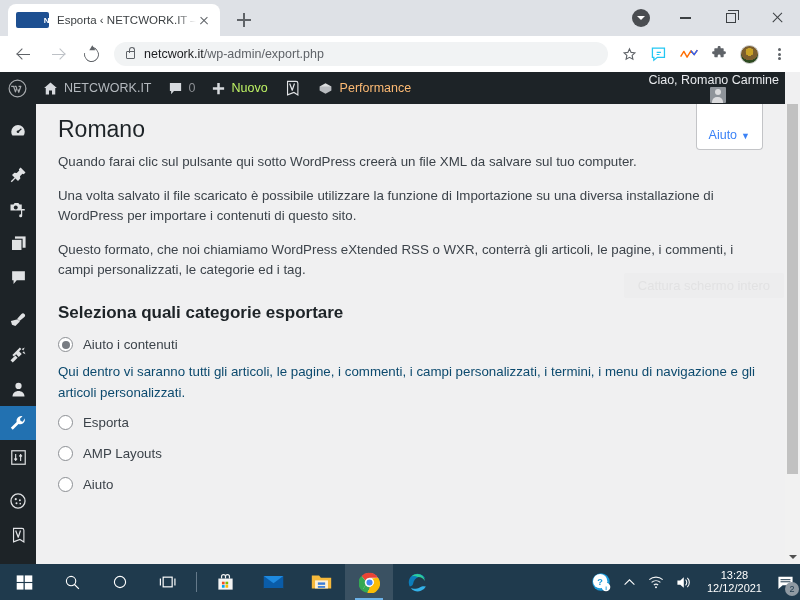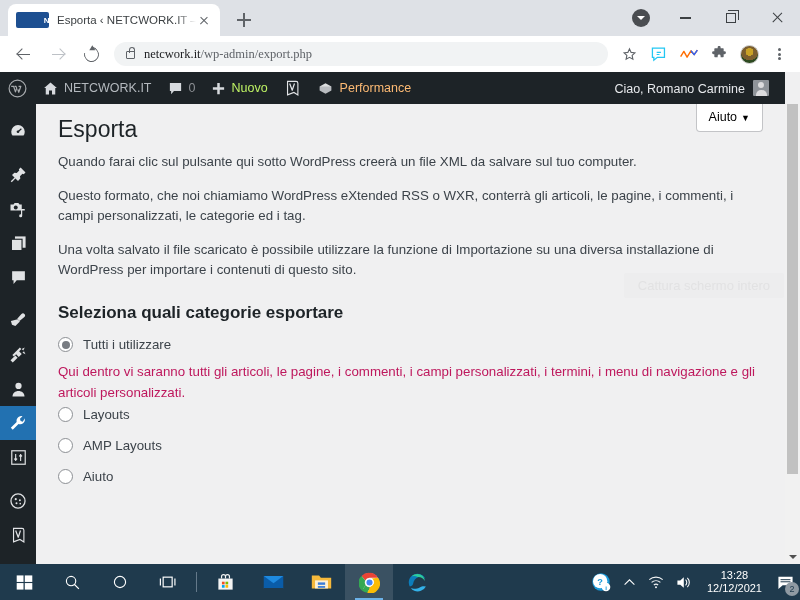--- a/index.html
+++ b/index.html
@@ -80,21 +80,21 @@
   .arrow-r:before { background:#bdc1c6; }
   .arrow-r:after {
     content:""; position:absolute; left:7px; top:4.5px; width:7px; height:7px;
     border-right:1.5px solid #bdc1c6; border-top:1.5px solid #bdc1c6; transform:rotate(45deg);
   }
   .reload { width:15px; height:15px; border:1.6px solid #5f6368; border-radius:50%; border-top-color:transparent; transform:rotate(-35deg); position:relative; }
   .reload:after { content:""; position:absolute; right:-1px; top:-1px; width:0;height:0; border-left:3.5px solid transparent;border-right:3.5px solid transparent;border-bottom:5px solid #5f6368; transform:rotate(35deg); }
 
   .omnibox {
     flex:1 1 auto; height:24px; background:#f1f3f4; border-radius:14px;
-    display:flex; align-items:center; padding:0 12px; margin:0 6px; cursor:text;font-family:Liberation Serif, serif;
+    display:flex; align-items:center; padding:0 12px; margin:0 6px; cursor:text;
   }
   .lock { width:9px; height:8px; border:1.4px solid #5f6368; border-radius:1px; position:relative; margin-right:9px; flex:0 0 auto; margin-top:2px; }
   .lock:before { content:""; position:absolute; left:1.6px; top:-5px; width:4px; height:5px; border:1.4px solid #5f6368; border-bottom:none; border-radius:3px 3px 0 0; }
   .url { font-size:12.5px; color:#202124; white-space:nowrap; }
   .url span.path { color:#5f6368; }
 
   .tbicon { width:26px; height:26px; margin:0 2px; display:flex; align-items:center; justify-content:center; cursor:pointer; }
   .star { width:15px;height:15px; }
   .avatar-chrome { width:19px;height:19px;border-radius:50%; background:radial-gradient(circle at 50% 35%, #c9a227 0 28%, #7b5e2e 29% 60%, #2d4a20 61% 100%); border:1px solid #c8c8c8; }
   .kebab { width:16px; height:16px; display:flex; flex-direction:column; align-items:center; justify-content:space-between; padding:2px 0; }
@@ -102,21 +102,21 @@
 
   
   #wp-viewport { position:absolute; left:0; top:72px; width:800px; height:492px; background:#f0f0f1; overflow:hidden; }
 
   .adminbar {
     position:absolute; left:0; top:0; width:785px; height:32px; background:#1d2327;
     display:flex; align-items:center; color:#b4b9be; font-size:12.5px; z-index:5;
   }
   .ab-item { display:flex; align-items:center; height:32px; padding:0 8px; cursor:pointer; white-space:nowrap; }
   .ab-item svg { display:block; }
-  .ab-right { margin-left:auto; display:flex; align-items:flex-end; padding-right:16px; }
+  .ab-right { margin-left:auto; display:flex; align-items:center; padding-right:6px;flex-direction:column; }
   .ab-avatar { width:16px;height:16px; background:#8f949a; margin-left:8px; position:relative; overflow:hidden; border-radius:1px; }
   .ab-avatar:before { content:""; position:absolute; left:5px; top:2px; width:6px;height:6px;border-radius:50%; background:#dcdcde; }
   .ab-avatar:after { content:""; position:absolute; left:2.5px; top:9.5px; width:11px;height:8px;border-radius:5px 5px 0 0; background:#dcdcde; }
 
   .wp-sidebar {
     position:absolute; left:0; top:32px; width:36px; bottom:0; background:#1d2327; z-index:4;
   }
   .menu-item { height:34px; display:flex; align-items:center; justify-content:center; cursor:pointer; position:relative; }
   .menu-item.active { background:#2271b1; }
   .menu-item.active:after {
@@ -125,37 +125,37 @@
   }
   .menu-sep { height:10px; }
 
   .wp-content {
     position:absolute; left:36px; top:32px; right:15px; bottom:0;
     background:#f0f0f1; padding:0 20px 0 22px; overflow:hidden;
   }
   .help-tab {
     position:absolute; right:22px; top:0; background:#fff;
     border:1px solid #c3c4c7; border-top:none; border-radius:0 0 4px 4px;
-    font-size:12.5px; color:#000000; padding:6px 12px 7px; cursor:pointer;
+    font-size:12.5px; color:#3b82f6; padding:24px 12px 7px; cursor:pointer;
   }
   .help-tab .caret { display:inline-block; margin-left:4px; font-size:9px; }
   h1.page-title { font-size:23px; font-weight:400; color:#1d2327; padding:12px 0 9px; }
   .wp-p { font-size:13.3px; color:#3c434a; line-height:1.55; margin-bottom:13px; max-width:718px; }
   h2.sec-title { font-size:17px; font-weight:600; color:#1d2327; margin:22px 0 14px; }
   .radio-row { display:flex; align-items:center; margin:0 0 16px; cursor:pointer; }
   .radio {
     width:15px;height:15px;border-radius:50%;border:1px solid #8c8f94;background:#fff;
     flex:0 0 auto; position:relative; margin-right:10px;
   }
   .radio.checked:after {
     content:""; position:absolute; left:2.5px; top:2.5px; width:8px;height:8px;
     border-radius:50%; background:#787c82;
   }
   .radio-label { font-size:13.3px; color:#3c434a; }
-  .radio-desc { font-size:13.3px; color:#be185d; line-height:1.55; margin:-6px 0 4px; max-width:718px; }
+  .radio-desc { font-size:13.3px; color:#0c4a6e; line-height:1.55; margin:-6px 0 12px; max-width:718px; }
 
   .ghost-tip {
     position:absolute; right:16px; top:201px; font-size:13px; color:#e2e2e3;
     background:#ededee; padding:5px 14px; border-radius:2px; pointer-events:none;
   }
 
   
   .pscroll { position:absolute; right:0; top:32px; width:15px; bottom:0; background:#f1f1f1; }
   .pscroll .thumb { position:absolute; left:2px; top:0; width:11px; height:370px; background:#c1c1c1; border-radius:0; }
   .pscroll .arr { position:absolute; left:0; width:15px; height:15px; display:flex; align-items:center; justify-content:center; }
@@ -387,37 +387,37 @@
         </svg>
       </div>
     </div>
 
     <div class="wp-content">
 
       <div class="help-tab">
         <span>Aiuto</span><span class="caret">▼</span>
       </div>
 
-      <h1 class="page-title">Esporta</h1>
+      <h1 class="page-title">Romano</h1>
 
       <p class="wp-p">Quando farai clic sul pulsante qui sotto WordPress creerà un file XML da salvare sul tuo computer.</p>
+      <p class="wp-p">Una volta salvato il file scaricato è possibile utilizzare la funzione di Importazione su una diversa installazione di WordPress per importare i contenuti di questo sito.</p>
       <p class="wp-p">Questo formato, che noi chiamiamo WordPress eXtended RSS o WXR, conterrà gli articoli, le pagine, i commenti, i campi personalizzati, le categorie ed i tag.</p>
-      <p class="wp-p">Una volta salvato il file scaricato è possibile utilizzare la funzione di Importazione su una diversa installazione di WordPress per importare i contenuti di questo sito.</p>
 
       <h2 class="sec-title">Seleziona quali categorie esportare</h2>
 
       <div class="radio-row">
         <span class="radio checked"></span>
-        <span class="radio-label">Tutti i utilizzare</span>
+        <span class="radio-label">Aiuto i contenuti</span>
       </div>
       <p class="radio-desc">Qui dentro vi saranno tutti gli articoli, le pagine, i commenti, i campi personalizzati, i termini, i menu di navigazione e gli articoli personalizzati.</p>
 
       <div class="radio-row">
         <span class="radio"></span>
-        <span class="radio-label">Layouts</span>
+        <span class="radio-label">Esporta</span>
       </div>
       <div class="radio-row">
         <span class="radio"></span>
         <span class="radio-label">AMP Layouts</span>
       </div>
       <div class="radio-row">
         <span class="radio"></span>
         <span class="radio-label">Aiuto</span>
       </div>
     </div>

